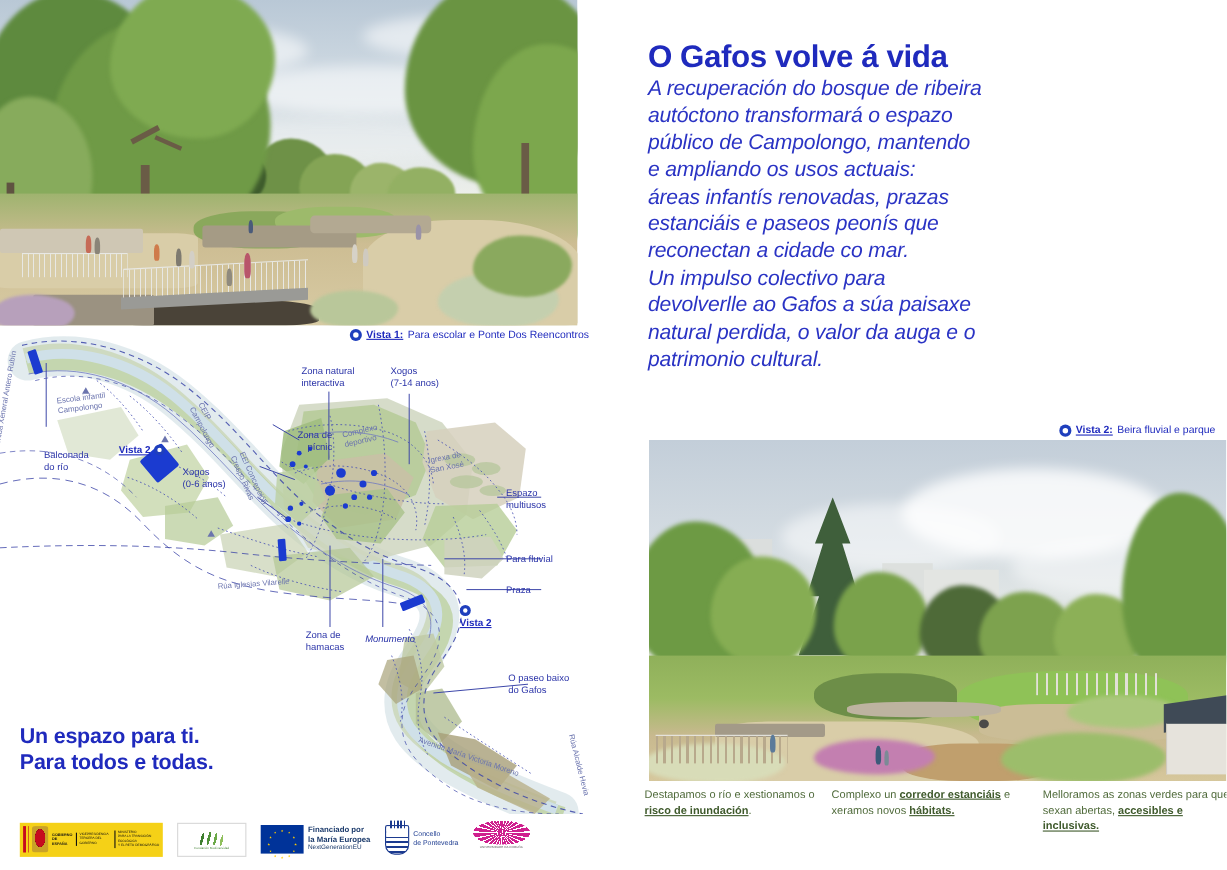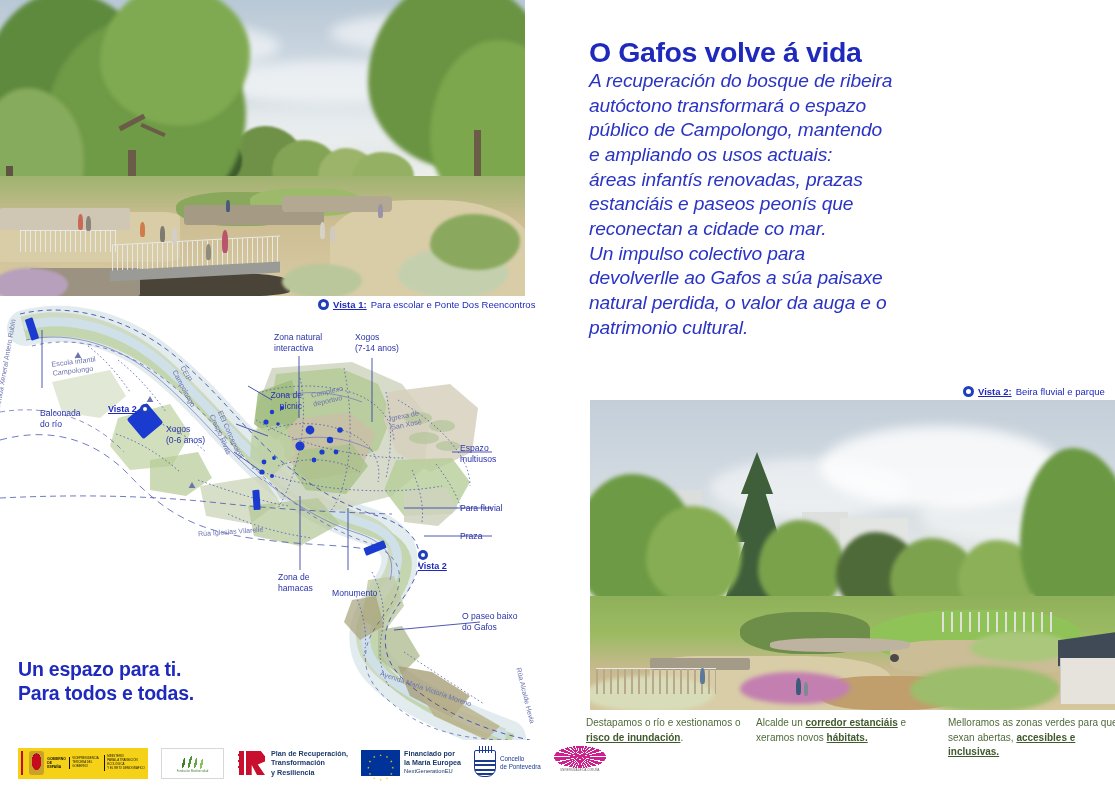--- a/index.html
+++ b/index.html
@@ -407,21 +407,21 @@
     <div class="person" style="left:214px;top:282px;width:4px;height:14px;background:#7c8a96;"></div>
     <div class="person" style="left:110px;top:268px;width:5px;height:16px;background:#5b7a9a;"></div>
     <div class="person" style="left:300px;top:254px;width:9px;height:8px;background:#4a4a48;border-radius:50%;"></div>
   </div>
 
   <div class="green-note" id="note-1">
     <span>Destapamos o río e xestionamos
 o </span><b>risco de inundación</b><span>.</span>
   </div>
   <div class="green-note" id="note-2">
-    <span>Alcalde un </span><b>corredor estanciáis</b><span>
+    <span>Complexo un </span><b>corredor estanciáis</b><span>
 e xeramos novos </span><b>hábitats.</b>
   </div>
   <div class="green-note" id="note-3">
     <span>Melloramos as zonas verdes para que
 sexan abertas, </span><b>accesibles e inclusivas.</b>
   </div>
 
   <div id="map-panel">
     <svg id="map-svg" width="560" height="440" viewBox="0 0 560 440">
       <defs>
@@ -577,21 +577,21 @@
     <div class="map-label callout" style="left:248px;top:90px;text-align:right;width:60px;left:242px;">Zona de
 pícnic</div>
     <div class="map-label callout" style="left:166px;top:124px;width:68px;">Xogos
 (0-6 anos)</div>
     <div class="map-label callout" style="left:460px;top:143px;">Espazo
 multiusos</div>
     <div class="map-label callout" style="left:460px;top:203px;">Para fluvial</div>
     <div class="map-label callout" style="left:460px;top:231px;">Praza</div>
     <div class="map-label callout" style="left:278px;top:272px;">Zona de
 hamacas</div>
-    <div class="map-label callout" style="left:332px;top:288px;">Monumento</div>
+    <div class="map-label callout" style="left:332px;top:276px;font-style:italic;">Monumento</div>
     <div class="map-label callout" style="left:462px;top:311px;">O paseo baixo
 do Gafos</div>
 
     <div class="place-label" style="left:52px;top:58px;transform:rotate(-7deg);">Escola infantil
 Campolongo</div>
     <div class="place-label" style="left:167px;top:78px;transform:rotate(62deg);">CEIP
 Campolongo</div>
     <div class="place-label" style="left:200px;top:128px;transform:rotate(66deg);">EEI Concepción
 Crespo Rivas</div>
     <div class="place-label" style="left:312px;top:88px;transform:rotate(-13deg);">Complexo
@@ -629,30 +629,20 @@
       <div class="gtext2">MINISTERIO
 PARA LA TRANSICIÓN ECOLÓGICA
 Y EL RETO DEMOGRÁFICO</div>
     </div>
 
     <div class="logo" id="logo-biodiv">
       <div class="leaves"></div>
       <div class="bdtext">Fundación Biodiversidad</div>
     </div>
 
-    <div class="logo" id="logo-plan">
-      <div class="mark">
-        <div class="dots"></div>
-        <div class="bar"></div>
-        <div class="rshape"></div>
-      </div>
-      <div class="ptext">Plan de Recuperación,
-Transformación
-y Resiliencia</div>
-    </div>
 
     <div class="logo" id="logo-eu">
       <div class="flag">
         <span class="star" style="left:18.2px;top:4px"></span>
         <span class="star" style="left:24.6px;top:5.6px"></span>
         <span class="star" style="left:28.9px;top:10.1px"></span>
         <span class="star" style="left:30.4px;top:16.4px"></span>
         <span class="star" style="left:28.9px;top:22.6px"></span>
         <span class="star" style="left:24.6px;top:27px"></span>
         <span class="star" style="left:18.2px;top:28.4px"></span>

